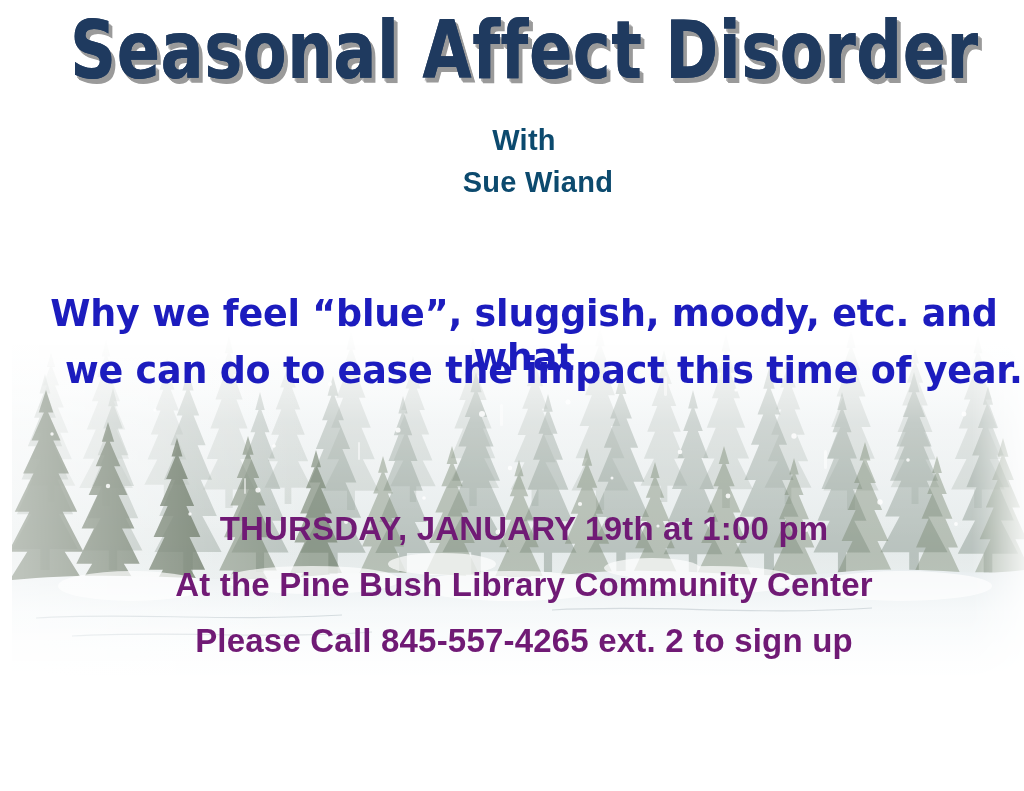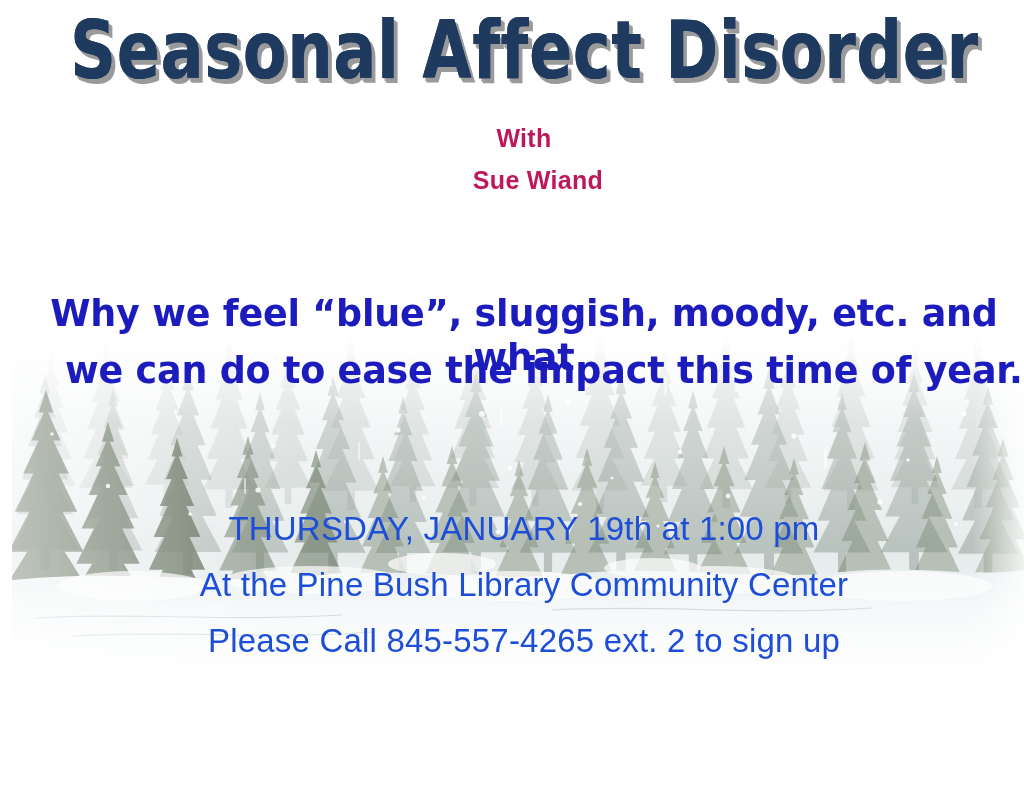--- a/index.html
+++ b/index.html
@@ -71,45 +71,45 @@
     -webkit-text-stroke: 0;
     text-shadow: none;
     color: #1f3a5f;
   }
 
   #with-line     { top: 124px; }
   #presenter-line{ top: 166px; padding-left: 14px; }
   .navy-sub {
     font-family: "Liberation Sans", sans-serif;
     font-weight: bold;
-    font-size: 25px;
-    color: #be185d;
+    font-size: 29px;
+    color: #0c4a6e;
     letter-spacing: 0.3px;
   }
 
   #body-line-1 { top: 291px; }
   #body-line-2 { top: 348px; padding-left: 20px; }
   .blue-body {
     font-family: "DejaVu Sans", sans-serif;
     font-weight: bold;
     font-size: 38px;
     color: #1c1cbe;
     letter-spacing: -0.2px;
     transform: scaleX(0.96);
     display: inline-block;
   }
 
   #detail-line-1 { top: 510px; }
   #detail-line-2 { top: 566px; }
   #detail-line-3 { top: 622px; }
   .purple-detail {
     font-family: "Liberation Sans", sans-serif;
-    font-weight: normal;
+    font-weight: bold;
     font-size: 33px;
-    color: #1d4ed8;
+    color: #701a75;
     letter-spacing: 0.2px;
   }
 </style>
 </head>
 <body>
 
 <div id="poster">
 
   <div id="photo-wrap">
     <svg id="photo-svg" viewBox="0 0 1012 372" preserveAspectRatio="none">

